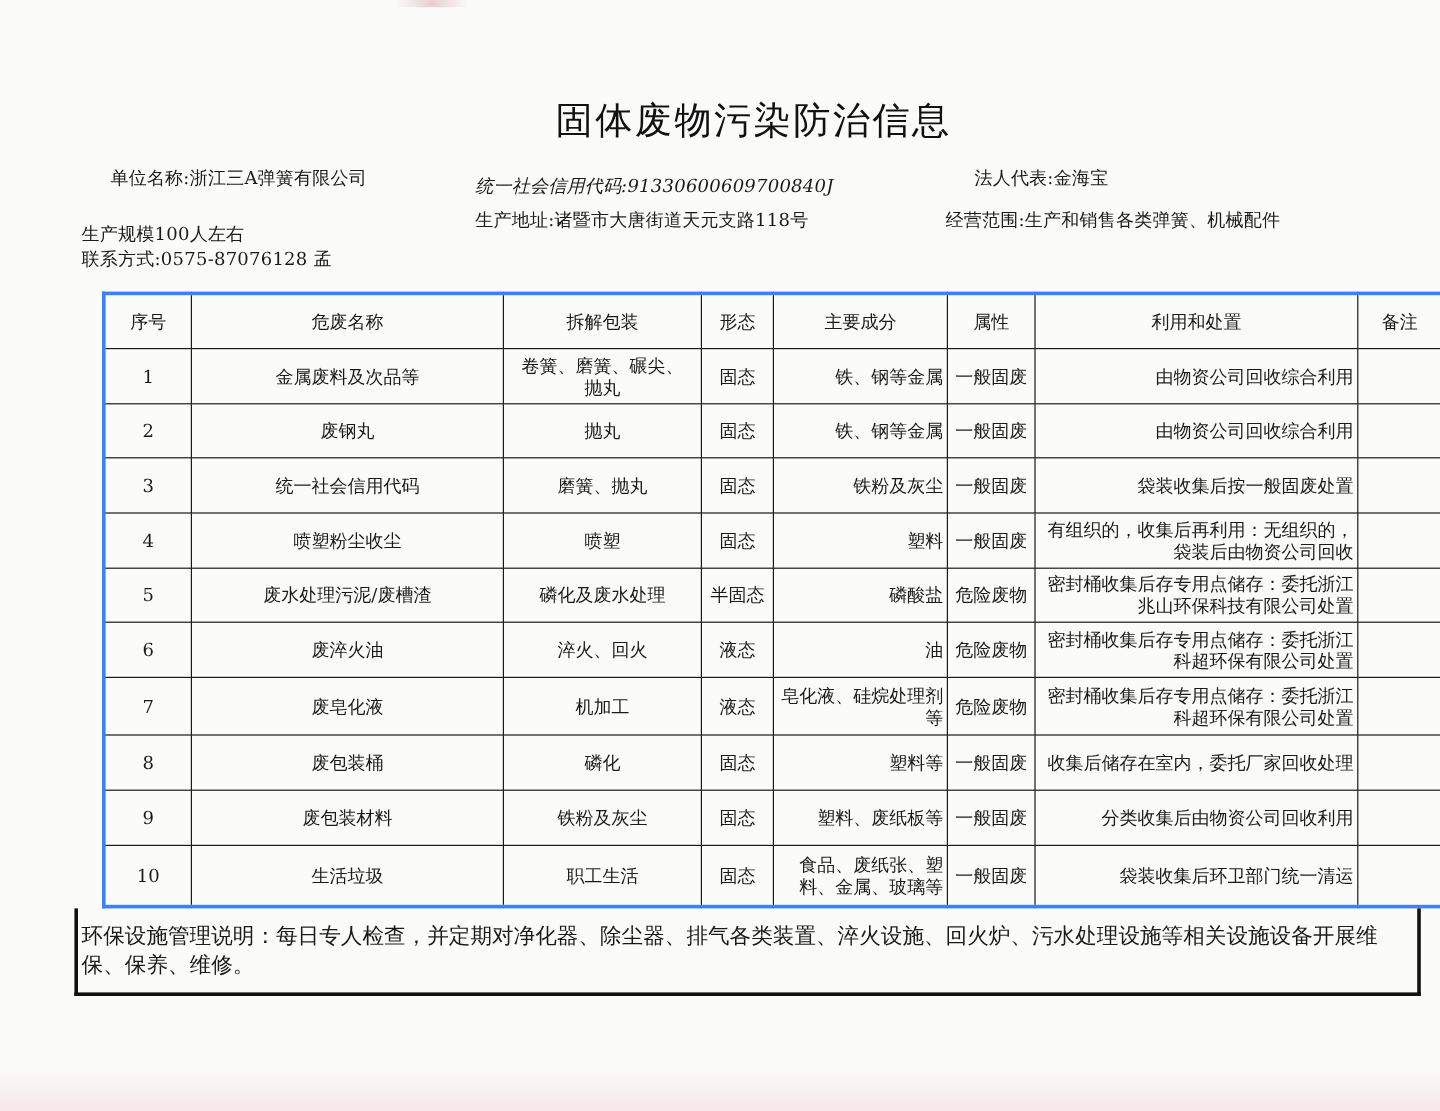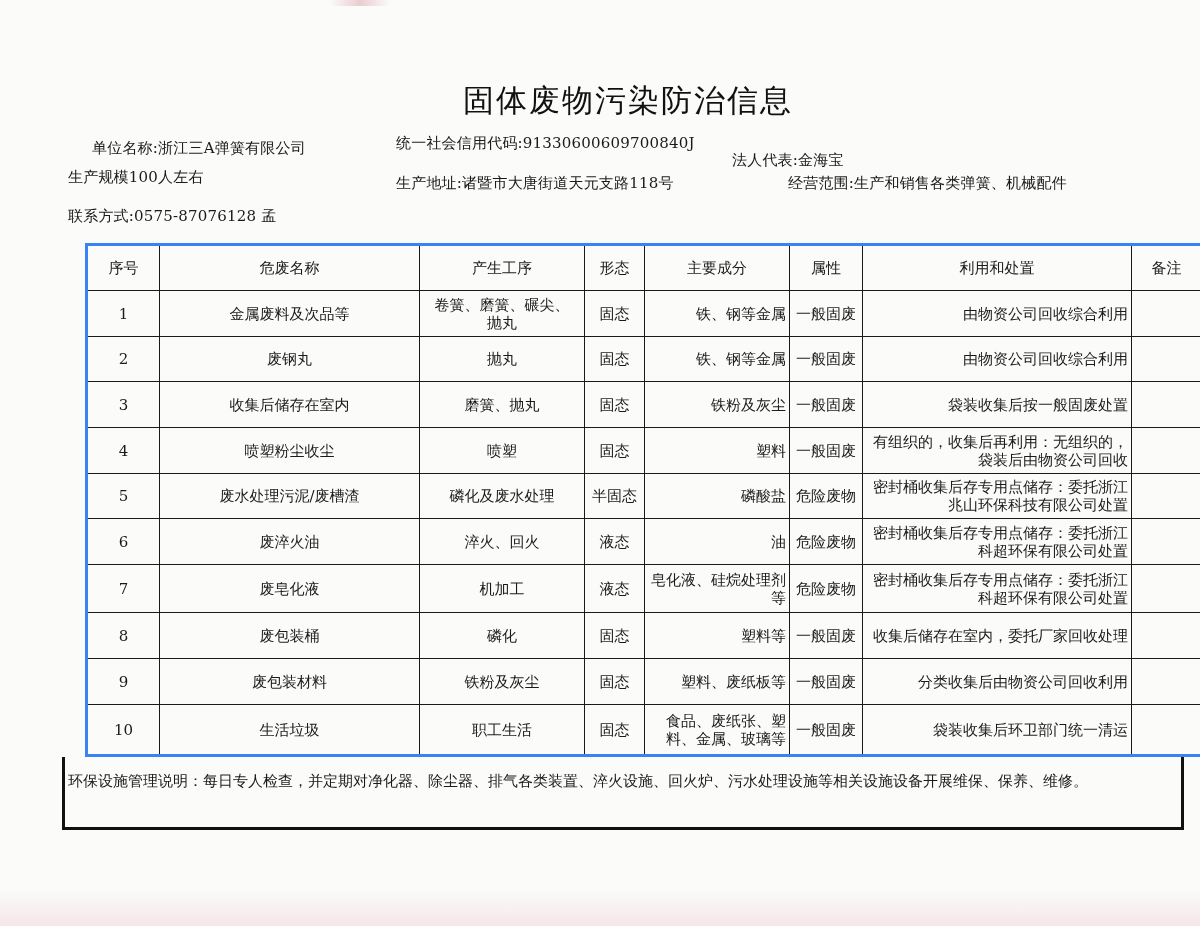--- a/index.html
+++ b/index.html
@@ -65,61 +65,61 @@
     td.l { text-align: right; }
     .note-box {
       position: absolute;
       left: 62px;
       top: 757px;
       width: 1110px;
       height: 70px;
       border: 3px solid #111;
       border-top: none;
       box-sizing: content-box;
-      font-size: 15px;
+      font-size: 18px;
       line-height: 24px;
       padding: 0 3px;
       color: #1a1a1a;
     }
     .note-text { display: block; margin-top: 12px; }
   </style>
 </head>
 <body>
 
 <div class="paper-tint-top"></div>
 <div class="paper-tint-bottom"></div>
 
 <div class="doc-title">固体废物污染防治信息</div>
 
 <div class="info" style="left:68px; top:139px;margin-left:24px;">单位名称:浙江三A弹簧有限公司</div>
-<div class="info" style="left:396px; top:134px;">统一社会信用代码:91330600609700840J</div>
-<div class="info" style="left:732px; top:139px;margin-top:12px;">法人代表:金海宝</div>
-
-<div class="info" style="left:68px; top:168px;">生产规模100人左右</div>
+<div class="info" style="left:396px; top:146px;font-style:italic;">统一社会信用代码:91330600609700840J</div>
+<div class="info" style="left:812px; top:139px;">法人代表:金海宝</div>
+
+<div class="info" style="left:68px; top:186px;">生产规模100人左右</div>
 <div class="info" style="left:396px; top:174px;">生产地址:诸暨市大唐街道天元支路118号</div>
 <div class="info" style="left:788px; top:174px;">经营范围:生产和销售各类弹簧、机械配件</div>
 
 <div class="info" style="left:68px; top:207px;text-align:right;">联系方式:0575-87076128 孟</div>
 
 <table class="waste">
   <colgroup>
     <col style="width:73px">
     <col style="width:260px">
     <col style="width:165px">
     <col style="width:60px">
     <col style="width:145px">
     <col style="width:73px">
     <col style="width:269px">
     <col style="width:71px">
   </colgroup>
   <thead>
     <tr>
       <th>序号</th>
       <th>危废名称</th>
-      <th>产生工序</th>
+      <th>拆解包装</th>
       <th>形态</th>
       <th>主要成分</th>
       <th>属性</th>
       <th>利用和处置</th>
       <th>备注</th>
     </tr>
   </thead>
   <tbody>
     <tr style="height:46px">
       <td class="c">1</td>
@@ -136,21 +136,21 @@
       <td class="c">废钢丸</td>
       <td class="c">抛丸</td>
       <td class="c">固态</td>
       <td class="l">铁、钢等金属</td>
       <td class="c" style="padding:0">一般固废</td>
       <td class="l">由物资公司回收综合利用</td>
       <td class="c"></td>
     </tr>
     <tr style="height:46px">
       <td class="c">3</td>
-      <td class="c">收集后储存在室内</td>
+      <td class="c">统一社会信用代码</td>
       <td class="c">磨簧、抛丸</td>
       <td class="c">固态</td>
       <td class="l">铁粉及灰尘</td>
       <td class="c" style="padding:0">一般固废</td>
       <td class="l">袋装收集后按一般固废处置</td>
       <td class="c"></td>
     </tr>
     <tr style="height:46px">
       <td class="c">4</td>
       <td class="c">喷塑粉尘收尘</td>

